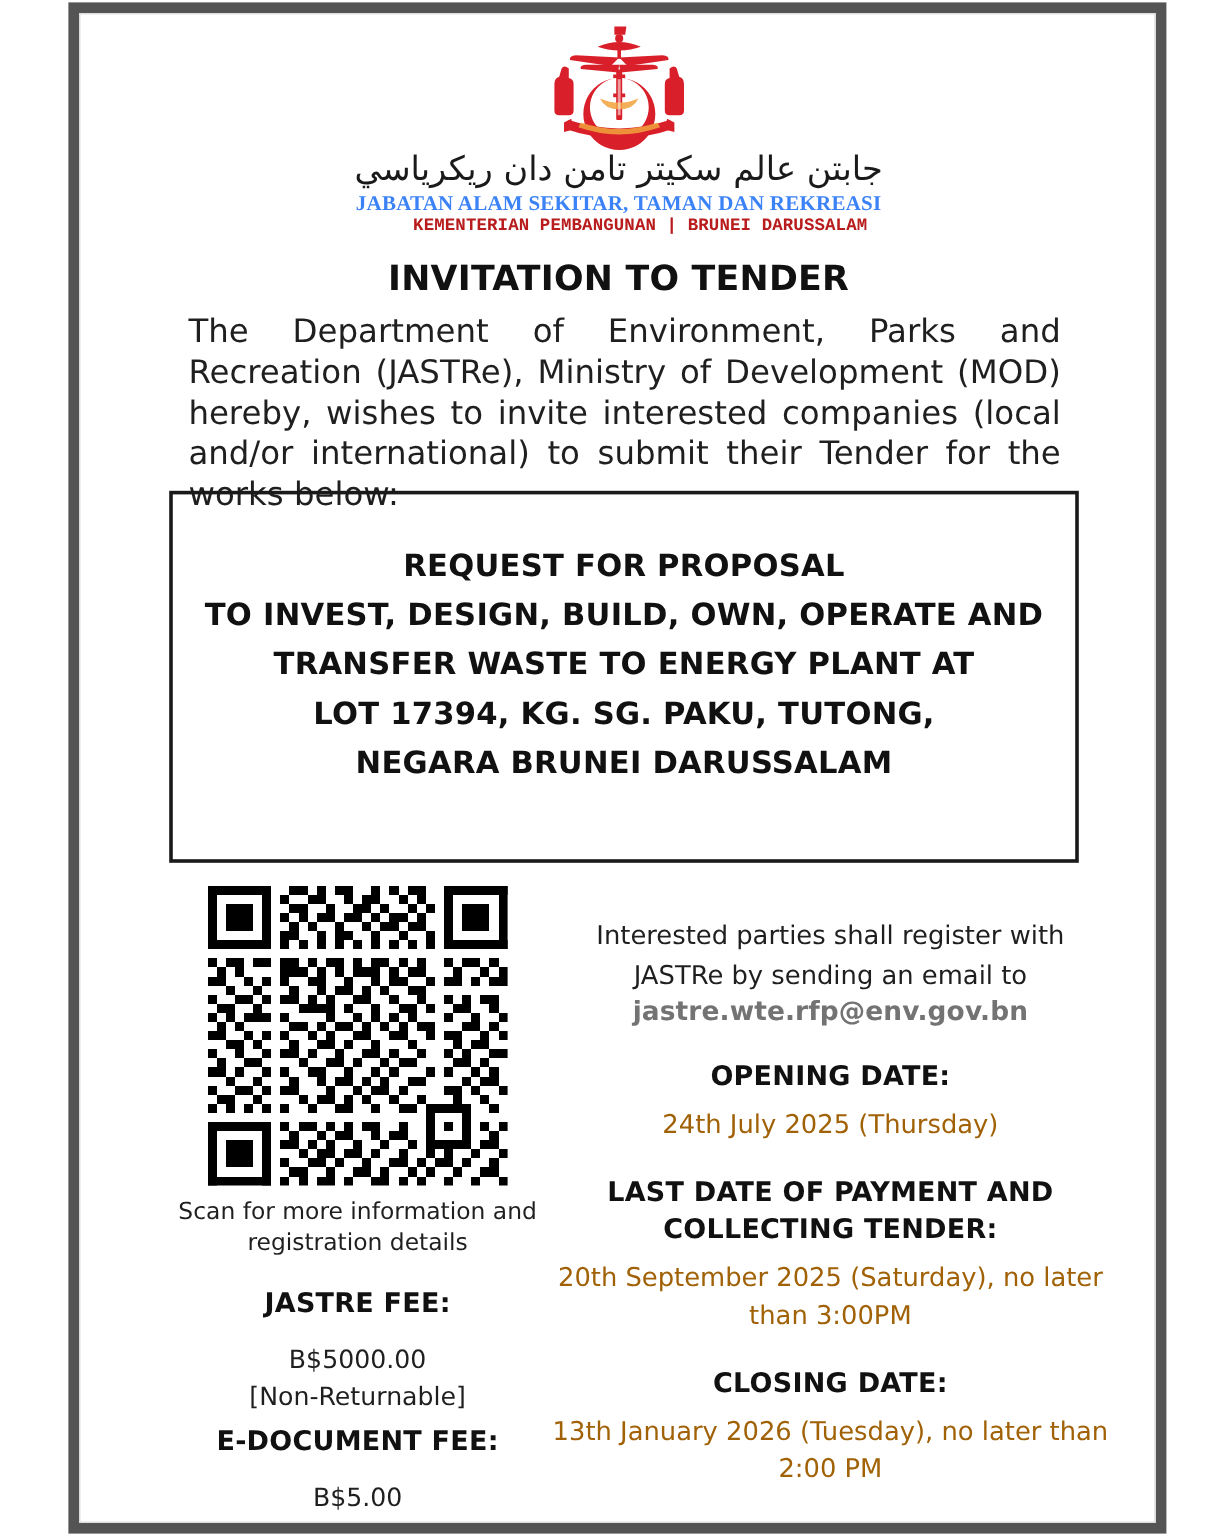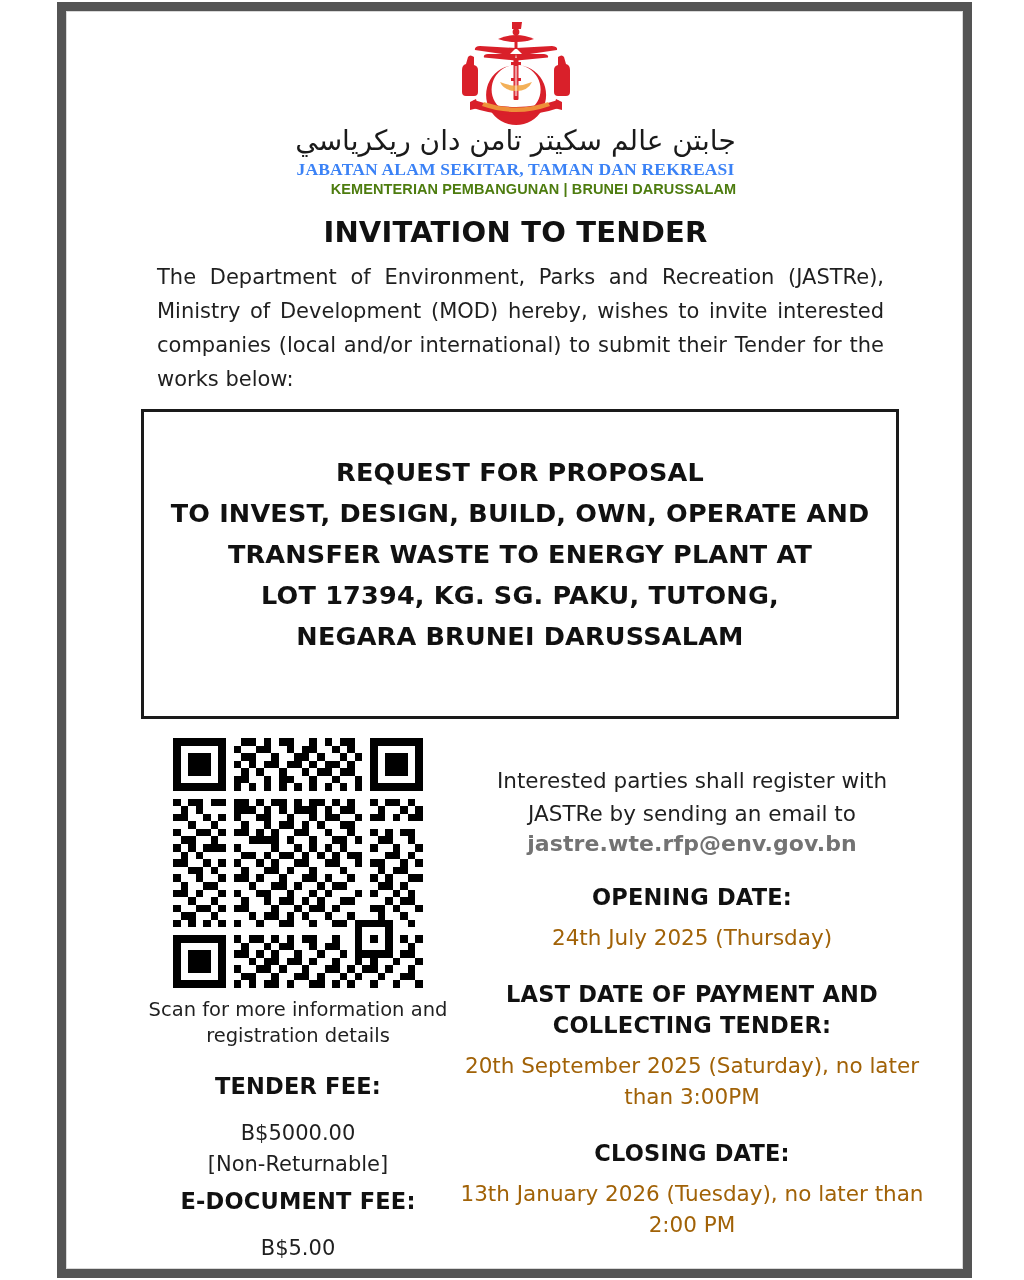--- a/index.html
+++ b/index.html
@@ -67,25 +67,25 @@
   .dept-latin {
     font-family: "Liberation Serif", serif;
     font-weight: bold;
     font-size: 17.5px;
     letter-spacing: 0.2px;
     color: #3b82f6;
     margin-top: 1px;
     white-space: nowrap;
   }
   .dept-latin2 {
-    font-family: Liberation Sans, sans-serif;
+    font-family: Liberation Mono, monospace;
     font-weight: bold;
     font-size: 14.5px;
     letter-spacing: 0.1px;
-    color: #4d7c0f;
+    color: #b91c1c;
     margin-top: 1px;
     white-space: nowrap;
     padding-left: 36px;
   }
 
   
   .headline {
     position: absolute;
     left: 0;
     top: 203px;
@@ -99,21 +99,21 @@
   }
 
   
   .intro {
     position: absolute;
     left: 90px;
     top: 248px;
     width: 727px;
     text-align: justify;
     text-align-last: left;
-    font-size: 21px;
+    font-size: 27px;
     line-height: 34px;
     color: #1f1f1f;
     font-family: "DejaVu Sans", sans-serif;
     font-weight: 400;
   }
 
   
   .ref-box {
     position: absolute;
     left: 74px;
@@ -599,21 +599,21 @@
           <rect x="23" y="32" width="1" height="1"></rect>
                 <rect x="26" y="32" width="1" height="1"></rect>
           <rect x="29" y="32" width="1" height="1"></rect>
                 <rect x="32" y="32" width="1" height="1"></rect>
         </g>
       </svg>
     </div>
 
     <div class="scan-caption">Scan for more information and registration details</div>
 
-    <div class="fee-label">TENDER FEE:</div>
+    <div class="fee-label">JASTRE FEE:</div>
     <div class="fee-value">B$5000.00</div>
     <div class="fee-value" style="margin-top:0">[Non-Returnable]</div>
     <div class="fee-label tight">E-DOCUMENT FEE:</div>
     <div class="fee-value">B$5.00</div>
   </div>
 
   <div class="col-right">
     <div class="reg-text">Interested parties shall register with JASTRe by sending an email to</div>
     <div class="email">jastre.wte.rfp@env.gov.bn</div>
 

